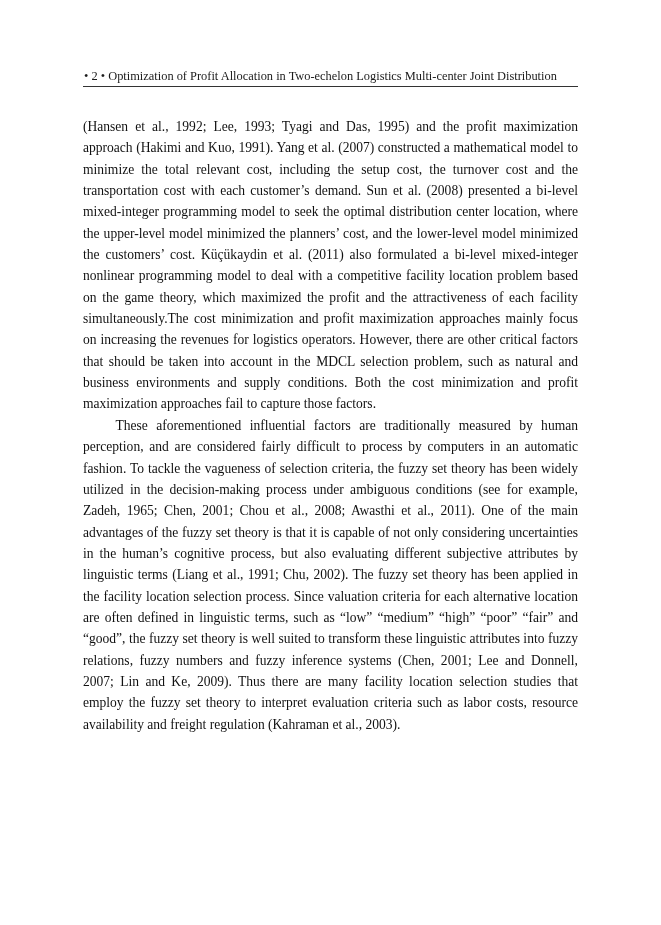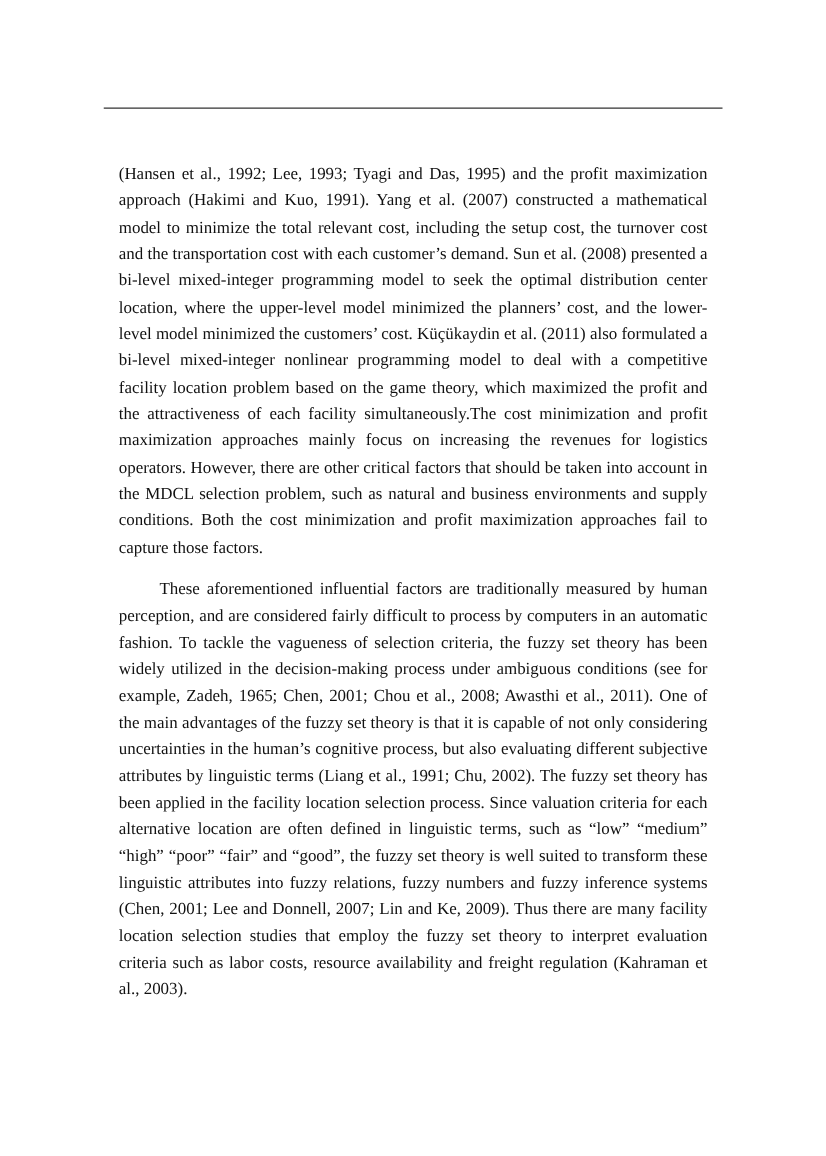--- a/index.html
+++ b/index.html
@@ -45,31 +45,35 @@
     position: absolute;
     left: 83px;
     top: 116px;
     width: 495px;
     font-size: 13.55px;
     line-height: 21.35px;
     text-align: justify;
     color: #111111;
   }
   .body-text p {
-    margin: 12px;
+    margin: 0;
   }
   .body-text p.indent {
     text-indent: 2.4em;
   }
 </style>
 </head>
 <body>
 
 <div class="page">
 
+  <div class="running-header">
+    <span>• 2 •</span>
+    <span>Optimization of Profit Allocation in Two-echelon Logistics Multi-center Joint Distribution</span>
+  </div>
   <div class="header-rule"></div>
 
   <div class="body-text">
     <p>(Hansen et al., 1992; Lee, 1993; Tyagi and Das, 1995) and the profit maximization approach (Hakimi and Kuo, 1991). Yang et al. (2007) constructed a mathematical model to minimize the total relevant cost, including the setup cost, the turnover cost and the transportation cost with each customer’s demand. Sun et al. (2008) presented a bi-level mixed-integer programming model to seek the optimal distribution center location, where the upper-level model minimized the planners’ cost, and the lower-level model minimized the customers’ cost. Küçükaydin et al. (2011) also formulated a bi-level mixed-integer nonlinear programming model to deal with a competitive facility location problem based on the game theory, which maximized the profit and the attractiveness of each facility simultaneously.The cost minimization and profit maximization approaches mainly focus on increasing the revenues for logistics operators. However, there are other critical factors that should be taken into account in the MDCL selection problem, such as natural and business environments and supply conditions. Both the cost minimization and profit maximization approaches fail to capture those factors.</p>
     <p class="indent">These aforementioned influential factors are traditionally measured by human perception, and are considered fairly difficult to process by computers in an automatic fashion. To tackle the vagueness of selection criteria, the fuzzy set theory has been widely utilized in the decision-making process under ambiguous conditions (see for example, Zadeh, 1965; Chen, 2001; Chou et al., 2008; Awasthi et al., 2011). One of the main advantages of the fuzzy set theory is that it is capable of not only considering uncertainties in the human’s cognitive process, but also evaluating different subjective attributes by linguistic terms (Liang et al., 1991; Chu, 2002). The fuzzy set theory has been applied in the facility location selection process. Since valuation criteria for each alternative location are often defined in linguistic terms, such as “low” “medium” “high” “poor” “fair” and “good”, the fuzzy set theory is well suited to transform these linguistic attributes into fuzzy relations, fuzzy numbers and fuzzy inference systems (Chen, 2001; Lee and Donnell, 2007; Lin and Ke, 2009). Thus there are many facility location selection studies that employ the fuzzy set theory to interpret evaluation criteria such as labor costs, resource availability and freight regulation (Kahraman et al., 2003).</p>
   </div>
 
 </div>
 
 </body></html>

